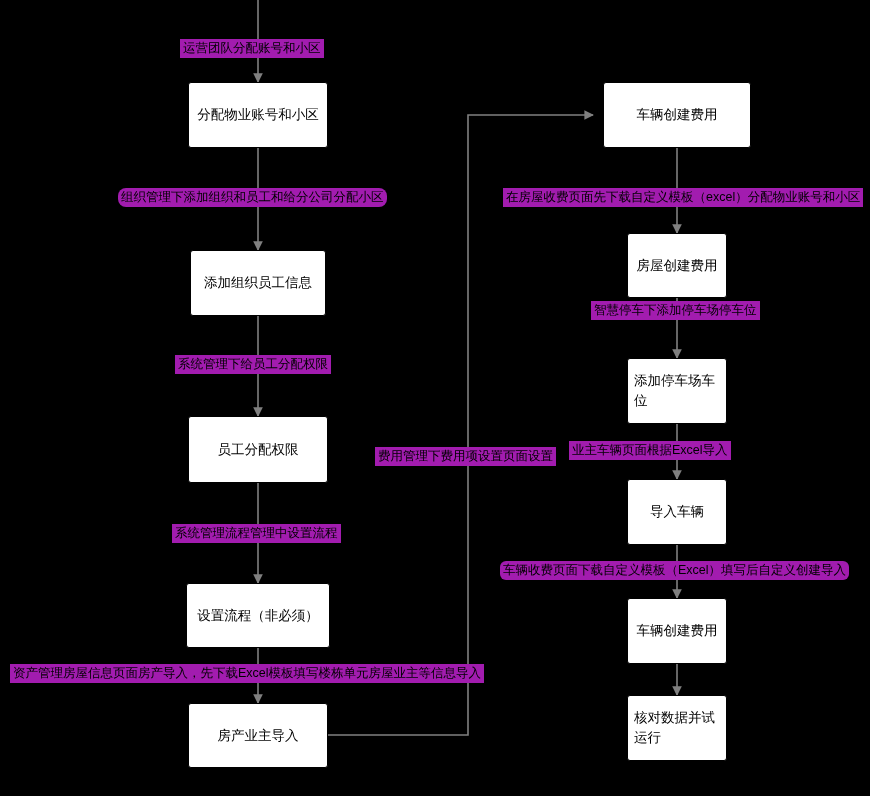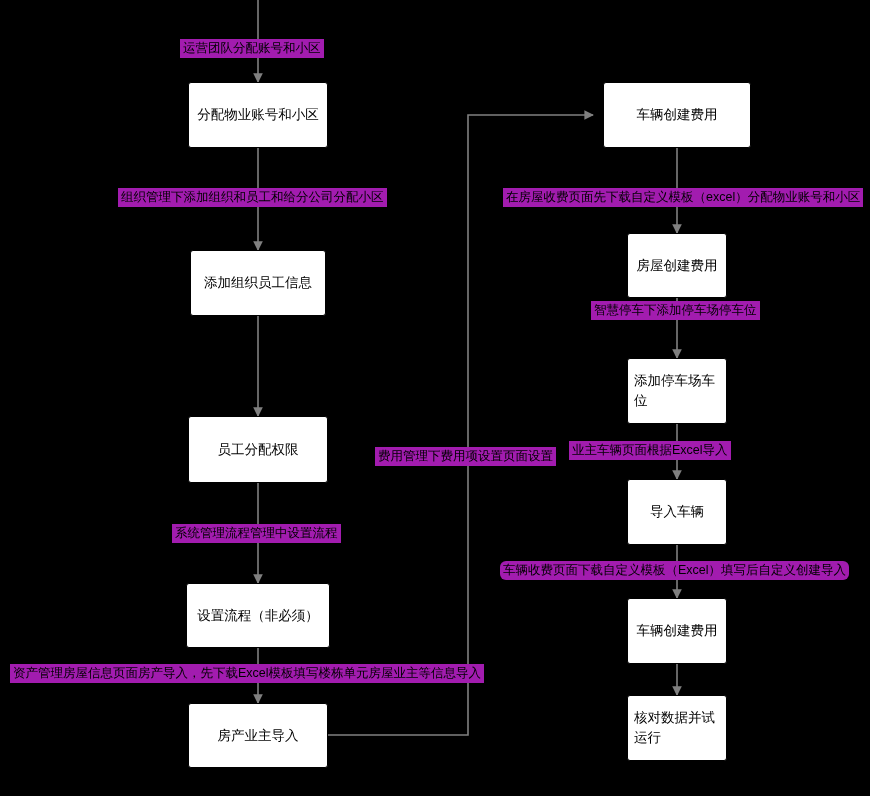--- a/index.html
+++ b/index.html
@@ -128,24 +128,27 @@
   </div>
 
   <div class="node" style="left:627px; top:598px; width:100px; height:66px;">
     <span>车辆创建费用</span>
   </div>
 
   <div class="edge-label" style="left:180px; top:39px;">
     <span>运营团队分配账号和小区</span>
   </div>
 
-  <div class="edge-label" style="left:118px; top:188px;">
+  <div class="edge-label" style="left:118px; top:188px;border-radius:8px;">
     <span>组织管理下添加组织和员工和给分公司分配小区</span>
   </div>
 
+  <div class="edge-label" style="left:175px; top:355px;">
+    <span>系统管理下给员工分配权限</span>
+  </div>
 
   <div class="edge-label" style="left:172px; top:524px;">
     <span>系统管理流程管理中设置流程</span>
   </div>
 
   <div class="edge-label" style="left:10px; top:664px;">
     <span>资产管理房屋信息页面房产导入，先下载Excel模板填写楼栋单元房屋业主等信息导入</span>
   </div>
 
   <div class="edge-label" style="left:375px; top:447px;">

